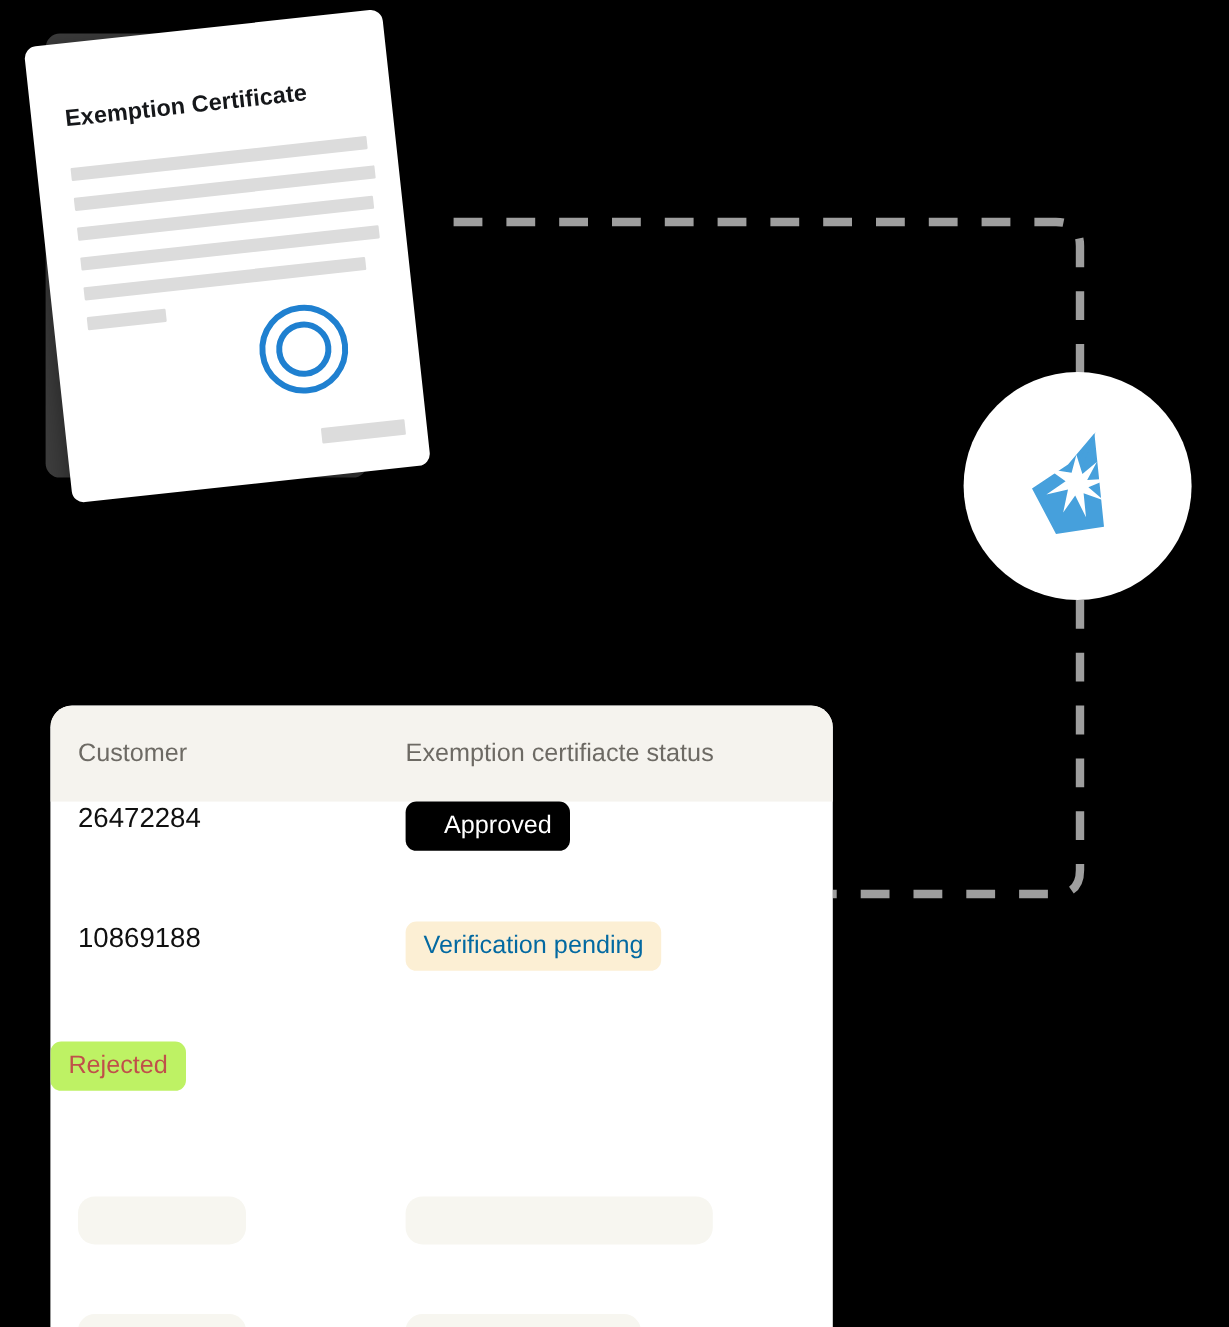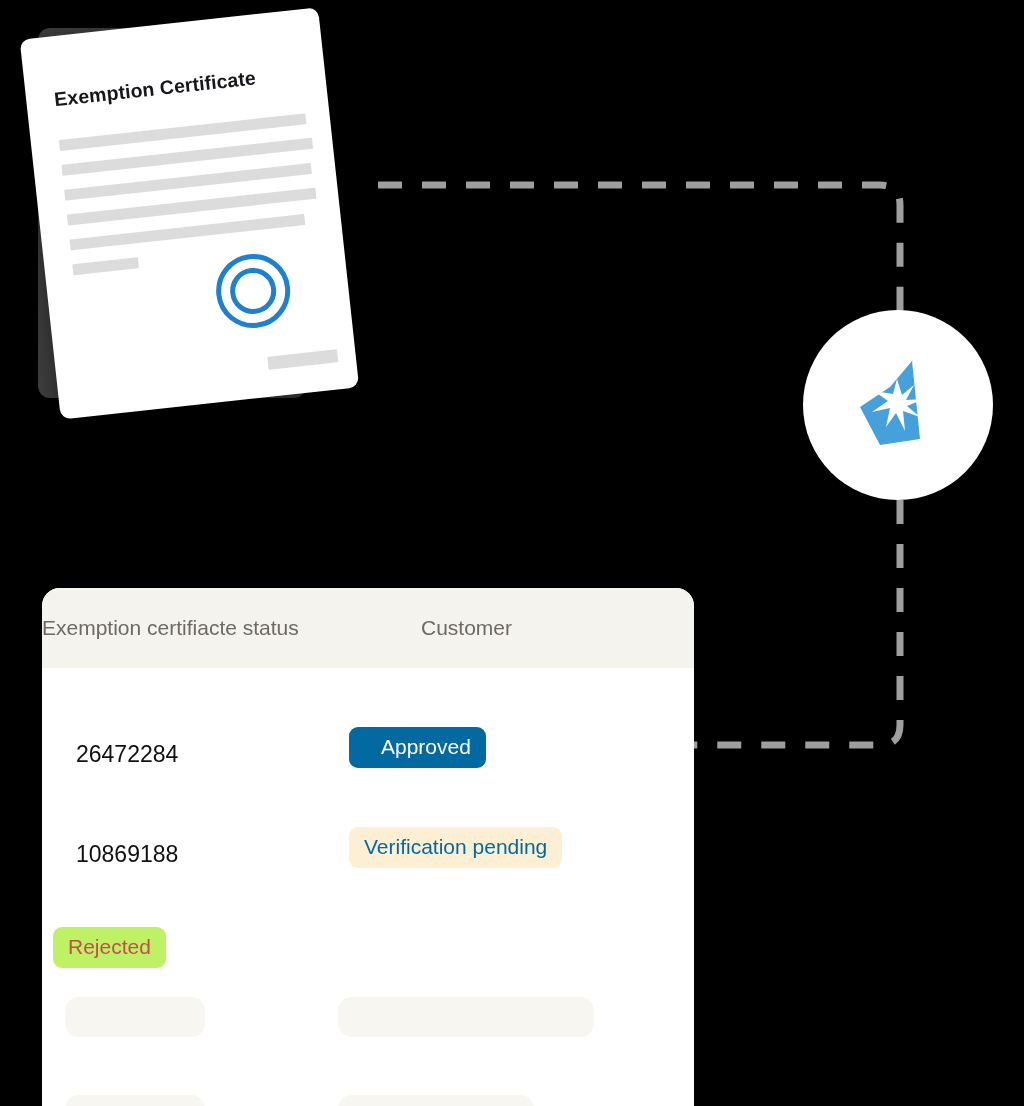--- a/index.html
+++ b/index.html
@@ -148,42 +148,41 @@
     color: #6d6a64;
     font-weight: 400;
     white-space: nowrap;
   }
   .col-customer { width: 296px; padding-left: 23px; box-sizing: border-box; }
   .col-status   { flex: 1; }
 
   .t-row {
     height: 100px;
     display: flex;
-    align-items: flex-end;
-    margin-left: 11px;
+    align-items: flex-start;
   }
   .td-customer {
     width: 296px;
     padding-left: 23px;
     box-sizing: border-box;
     font-size: 23px;
     color: #101010;
   }
   .td-status { flex: 1; }
 
   .badge {
     display: inline-block;
     font-size: 21px;
     border-radius: 9px;
     padding: 9px 15px 11px;
     line-height: 1;
     white-space: nowrap;
   }
   .badge-approved {
-    background: #0369a1;
+    background: #000000;
     color: #ffffff;
     padding-left: 32px;
   }
   .badge-pending {
     background: #fcefd4;
     color: #0369a1;
   }
   .badge-rejected {
     background: #bef264;
     color: #c0504a;
@@ -240,22 +239,22 @@
       <path d="M62 6 L70 84 L30 90 L10 52 L40 32 Z" fill="#46a0dc"></path>
       <path d="M63 5 L47 48 L42 41 Z" fill="#46a0dc"></path>
       <path d="M47 24 L52 40 L64 30 L56 45 L74 44 L57 51 L70 62 L53 56
                L55 76 L46 58 L36 72 L40 53 L22 57 L38 46 L24 36 L43 39 Z" fill="#ffffff"></path>
     </svg>
   </div>
 
   <div class="table-panel">
 
     <div class="table-head">
+      <div class="th col-customer">Customer</div>
       <div class="th col-status">Exemption certifiacte status</div>
-      <div class="th col-customer">Customer</div>
     </div>
 
     <div class="t-row">
       <div class="td-customer">26472284</div>
       <div class="td-status">
         <span class="badge badge-approved">Approved</span>
       </div>
     </div>
 
     <div class="t-row">

